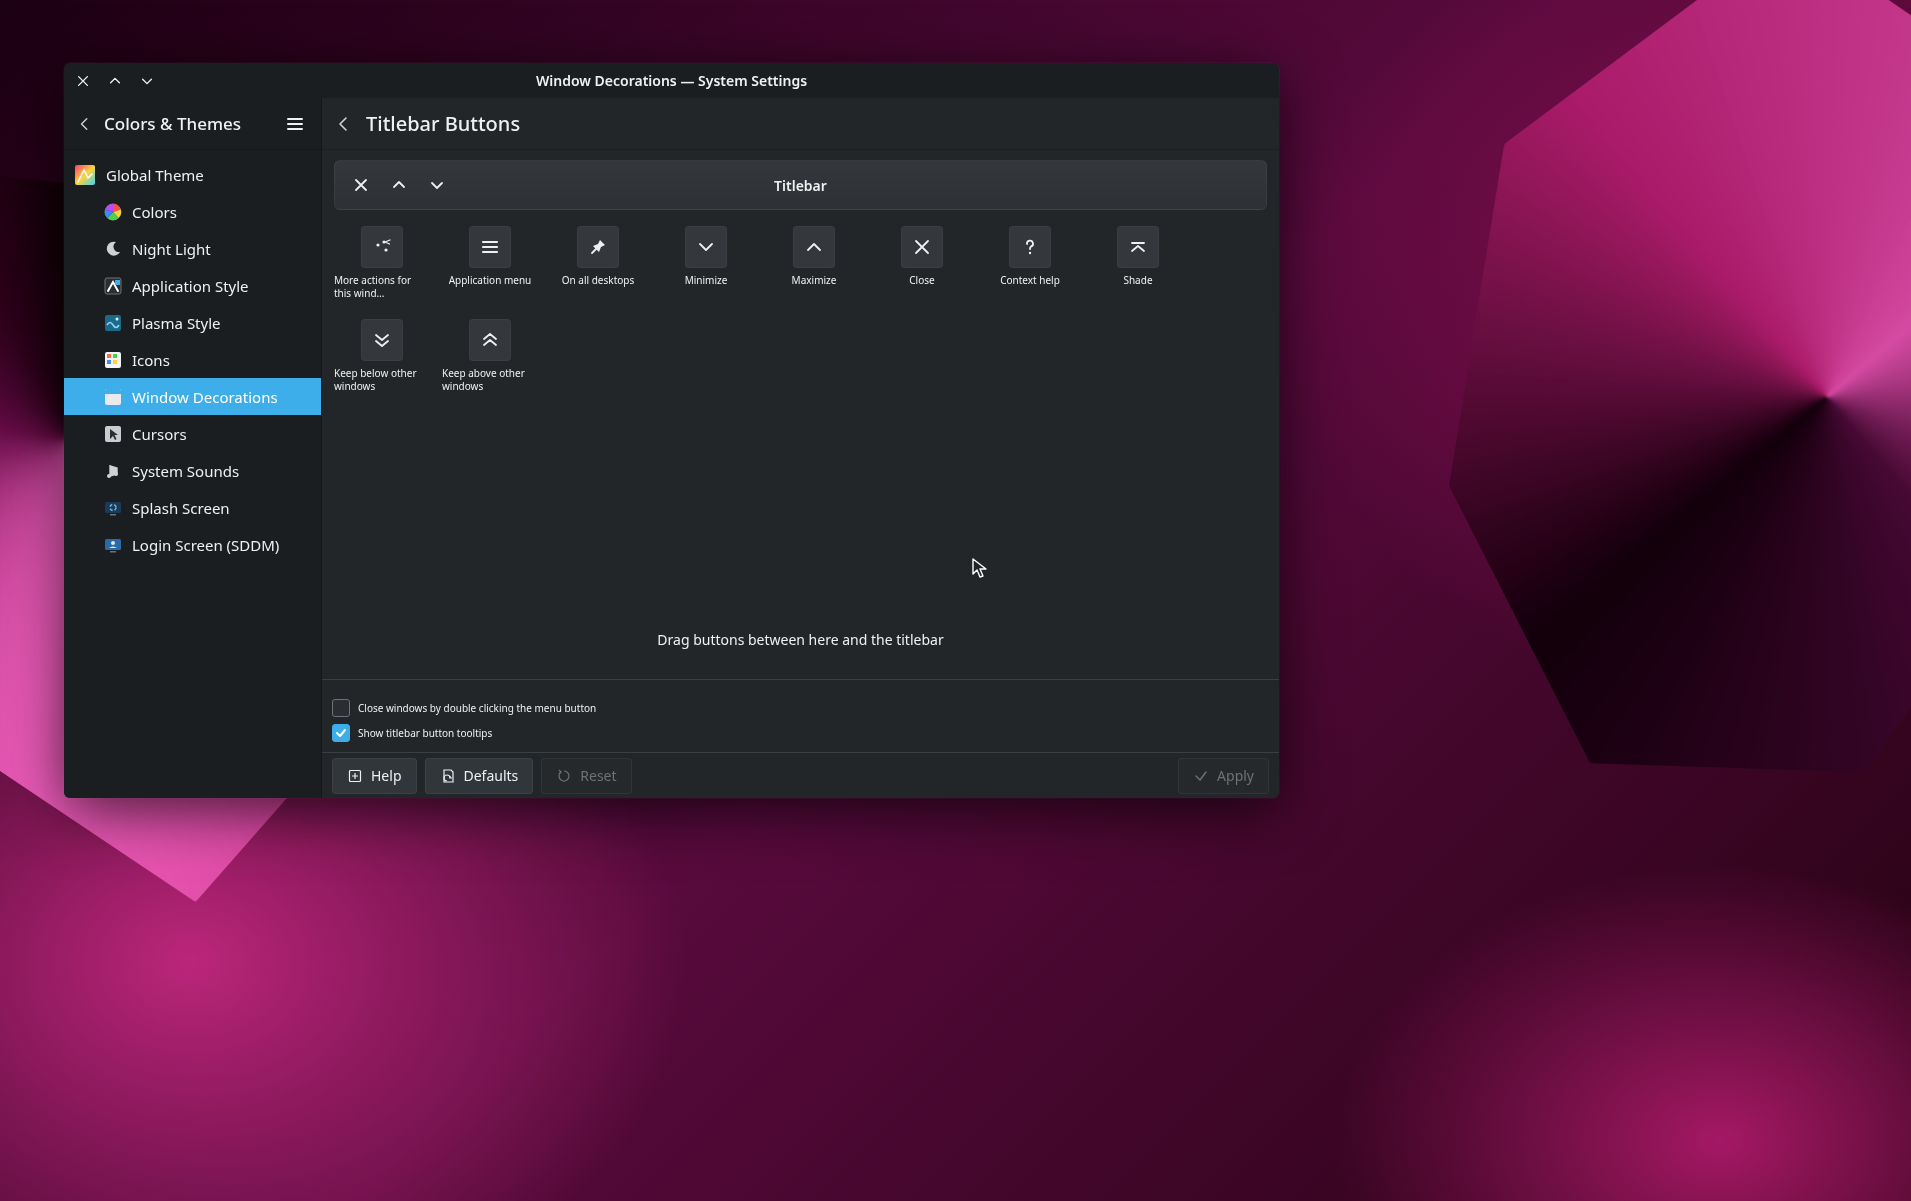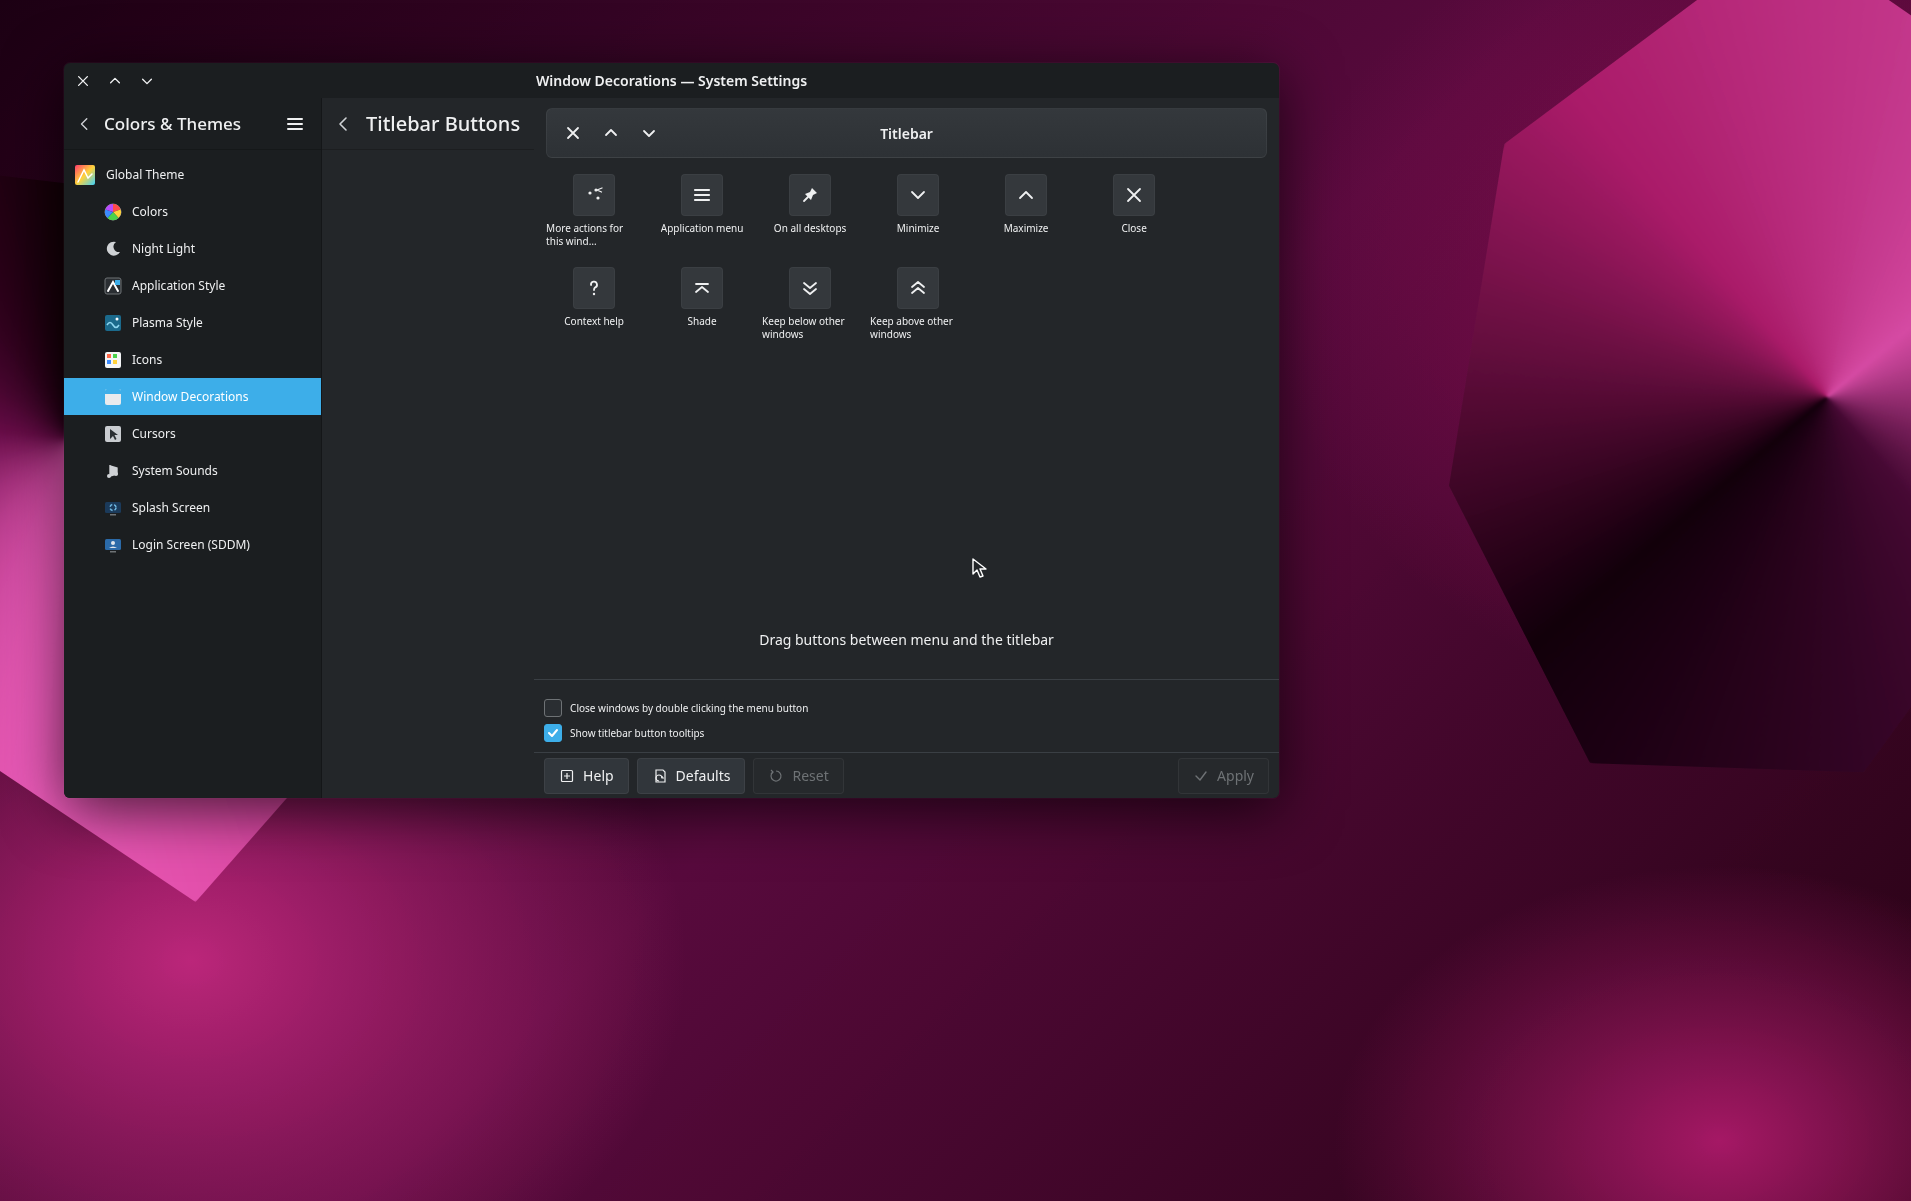--- a/index.html
+++ b/index.html
@@ -128,39 +128,39 @@
 
   .nav-list {
     padding: 6px 0;
     display: flex; flex-direction: column;
   }
   .nav-item {
     display: flex; align-items: center;
     height: 37px;
     padding-left: 10px;
     gap: 10px;
-    font-size: 12px;
+    font-size: 15px;
     cursor: default;
   }
   .nav-item.child { padding-left: 40px; }
   .nav-item.selected {
     background: var(--accent);
     color: #fff;
   }
   .nav-icon {
     width: 22px; height: 22px;
     flex: 0 0 22px;
     display: flex; align-items: center; justify-content: center;
   }
   .nav-icon.small { width: 18px; height: 18px; flex-basis: 18px; }
 
   
   .content {
     flex: 1;
-    display: flex; flex-direction: row;
+    display: flex; flex-direction: column;
     background: var(--win-bg-light);
   }
   .content-header {
     height: 52px;
     display: flex; align-items: center;
     padding: 0 14px;
     gap: 14px;
     border-bottom: 1px solid rgba(0,0,0,0.2);
   }
   .content-header .page-title {
@@ -570,21 +570,21 @@
                 <svg width="20" height="20" viewBox="0 0 20 20">
                   <path d="M4 15 L10 10 L16 15 M4 9 L10 4 L16 9" stroke="#eff0f1" stroke-width="1.8" fill="none" stroke-linecap="round" stroke-linejoin="round"></path>
                 </svg>
               </div>
               <div class="pi-label">Keep above other windows</div>
             </div>
           </div>
 
         <div class="spacer-flex"></div>
 
-        <div class="hint">Drag buttons between menu and the titlebar</div>
+        <div class="hint">Drag buttons between here and the titlebar</div>
 
         <div class="options" id="options">
             <div class="checkbox-row">
               <div class="chk"></div>
               <span>Close windows by double clicking the menu button</span>
             </div>
             <div class="checkbox-row">
               <div class="chk checked">
                 <svg width="12" height="12" viewBox="0 0 12 12">
                   <path d="M2 6 L5 9 L10 3" stroke="#fff" stroke-width="2" fill="none" stroke-linecap="round" stroke-linejoin="round"></path>

